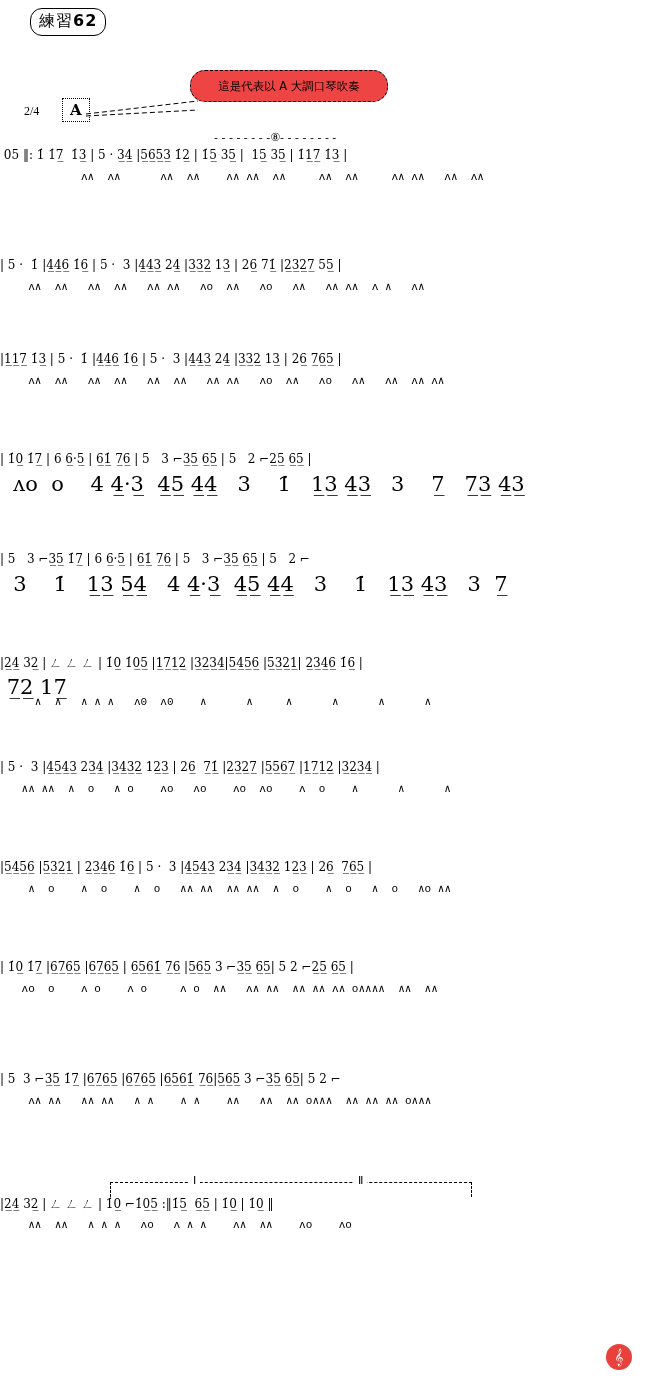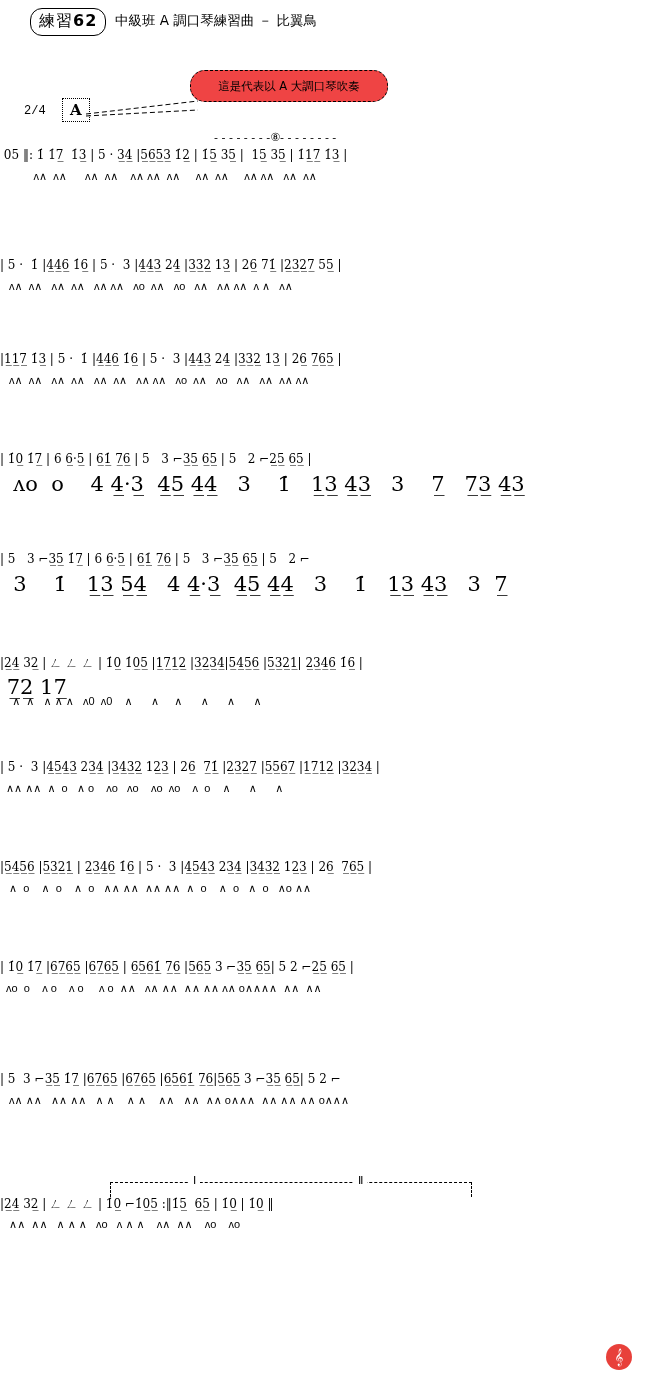--- a/index.html
+++ b/index.html
@@ -42,21 +42,21 @@
     background:#ef4444;
     z-index:5;
   }
   .callout-line{
     position:absolute;left:86px;top:100px;width:112px;height:18px;
     z-index:4;
   }
   
   .meter{
     position:absolute;left:24px;top:104px;
-    font-size:12px;font-family:Liberation Mono, monospace;
+    font-size:12px;font-family:Liberation Serif, serif;
   }
   .keybox{
     position:absolute;left:62px;top:98px;
     border:1px dotted #000;
     padding:2px 7px;
     font-size:15px;font-weight:bold;
     font-family:"DejaVu Serif",serif;
   }
   .phrase8{
     position:absolute;left:214px;top:131px;
@@ -69,24 +69,24 @@
     position:absolute;left:0;width:650px;
     font-family:"DejaVu Serif",serif;
   }
   .notes{
     position:absolute;left:0;top:0;width:650px;
     white-space:pre;
     font-size:12px;
     letter-spacing:0px;
   }
   .marks{
-    position:absolute;left:3px;top:22px;width:614px;
+    position:absolute;left:15px;top:22px;width:614px;
     white-space:pre;
     font-size:11px;
-    font-family:Liberation Sans, sans-serif;
+    font-family:Liberation Mono, monospace;
     color:#000;
   }
   .lower{
     position:absolute;left:0;top:20px;width:542px;
     white-space:pre;
     font-size:21px;
   }
   
   .footer{
     position:absolute;right:18px;bottom:14px;
@@ -104,21 +104,20 @@
     font-family:"DejaVu Serif",serif;
   }
 </style>
 </head>
 <body>
 
 <div class="header">
   <div class="badge">
     <span>練習</span><span class="num">62</span>
   </div>
-  <div class="title">中級班 A 調口琴練習曲 －  比翼鳥</div>
 </div>
 
 <svg class="callout-line" viewBox="0 0 112 18">
   <line x1="0" y1="14" x2="112" y2="1" stroke="#000" stroke-width="1" stroke-dasharray="5,3"></line>
   <line x1="0" y1="16" x2="112" y2="10" stroke="#000" stroke-width="1" stroke-dasharray="5,3"></line>
 </svg>
 <div class="callout">
   <span>這是代表以 A 大調口琴吹奏</span>
 </div>
 

